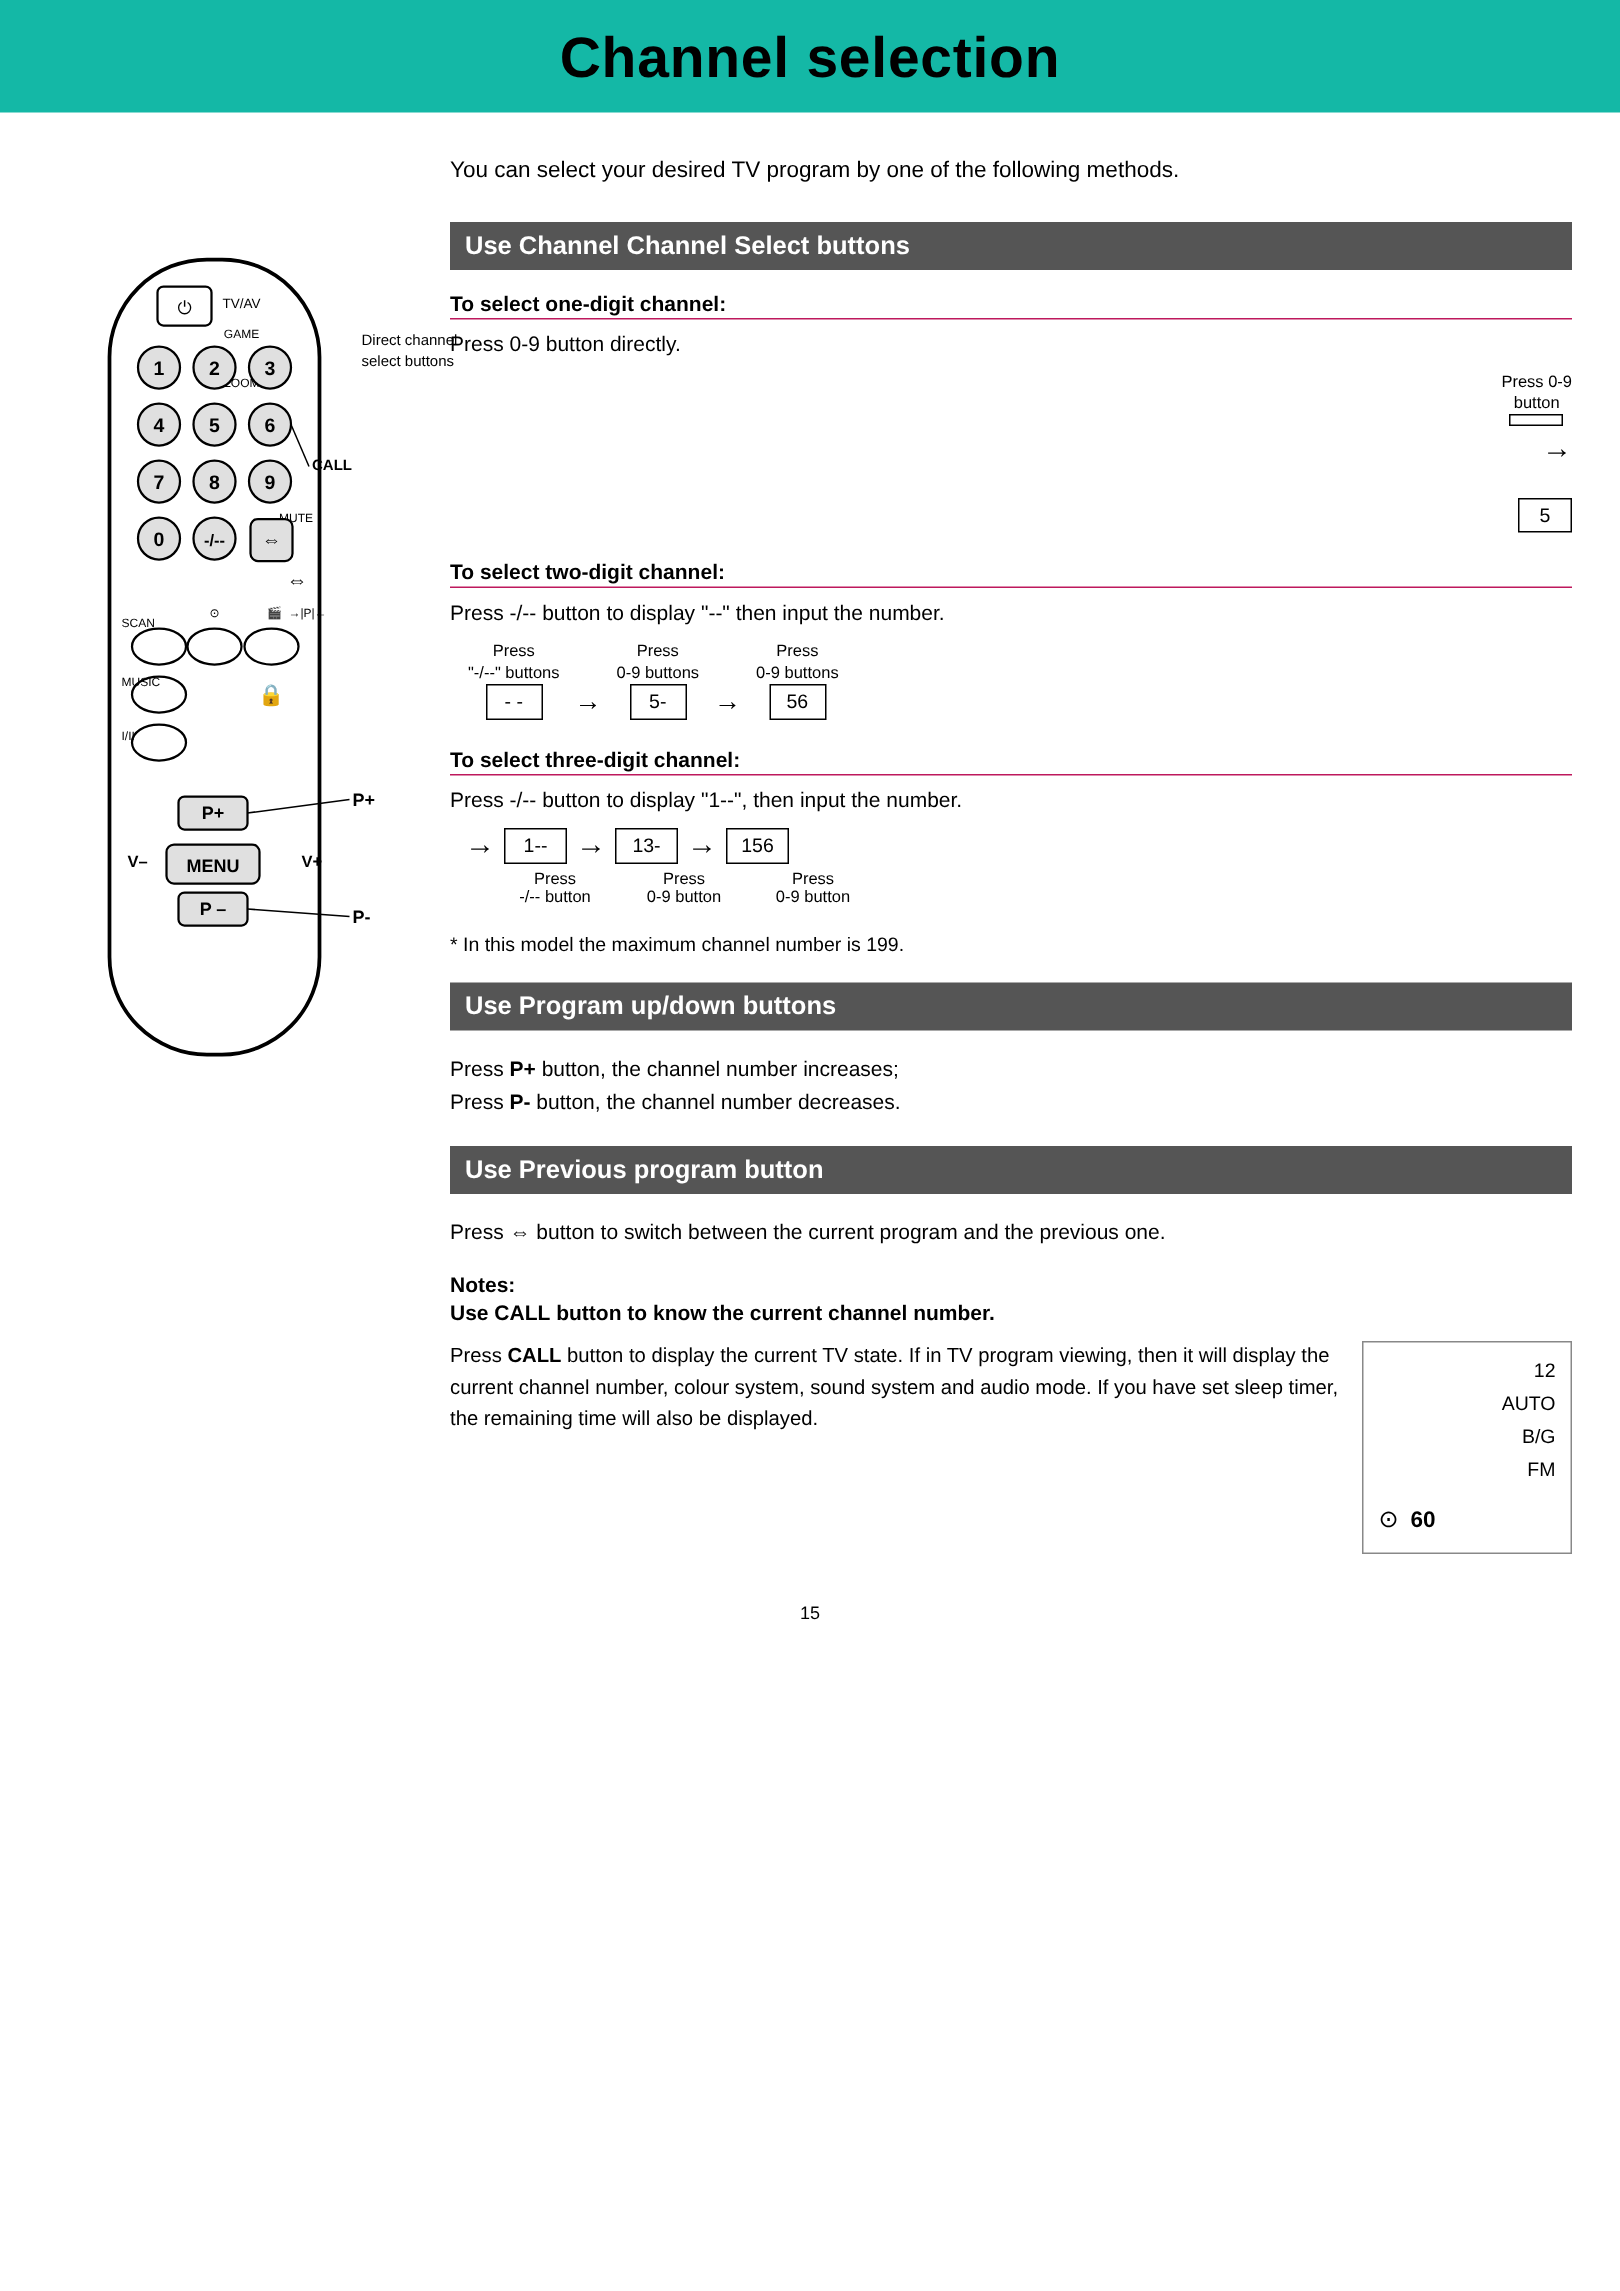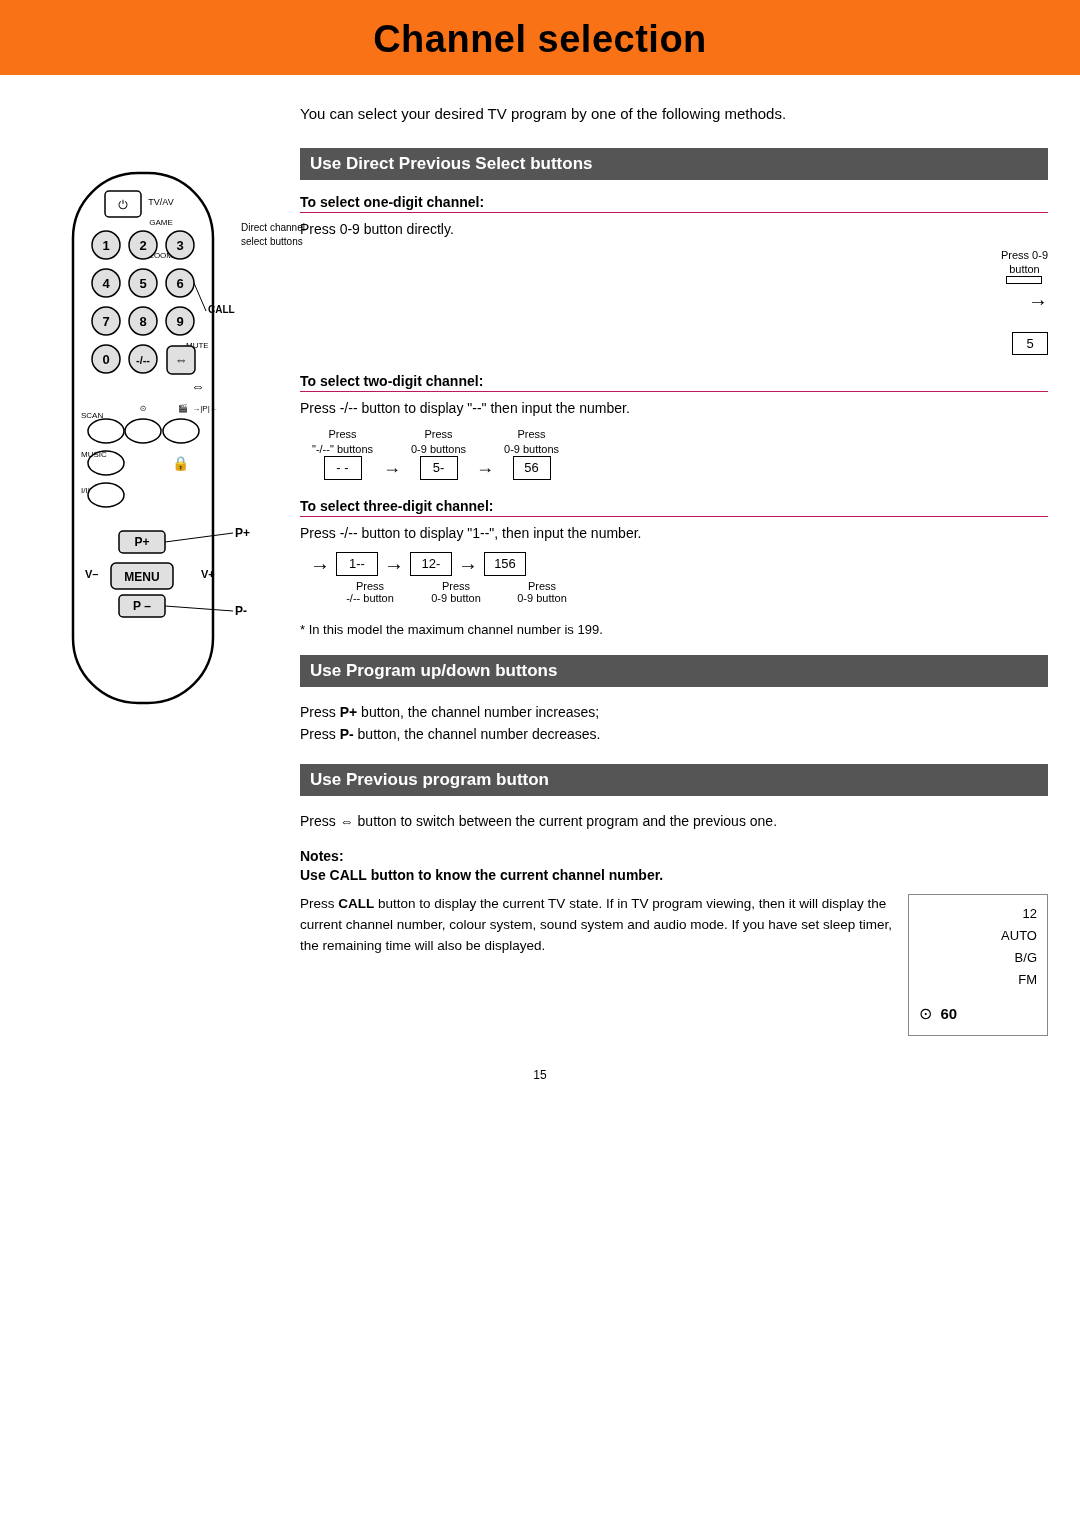--- a/index.html
+++ b/index.html
@@ -7,21 +7,21 @@
       width: 1080px;
       min-height: 1527px;
       background: #fff;
       font-family: Arial, Helvetica, sans-serif;
       font-size: 15px;
       color: #000;
     }
 
     
     .page-title-bar {
-      background: #f97316;
+      background: #14b8a6;
       text-align: center;
       padding: 18px 0 14px 0;
       margin-bottom: 28px;
     }
     .page-title-bar h1 {
       font-size: 38px;
       font-weight: bold;
       letter-spacing: 0.5px;
     }
 
@@ -335,21 +335,21 @@
         <span style="white-space:pre-line;">Direct channel
 select buttons</span>
       </div>
     </div>
   </div>
 
   <div class="content-col">
 
     <p class="intro-text">You can select your desired TV program by one of the following methods.</p>
 
-    <div class="section-header">Use Direct Previous Select buttons</div>
+    <div class="section-header">Use Channel Channel Select buttons</div>
 
     <div class="sub-section">
       <div class="sub-title">To select one-digit channel:</div>
       <div class="sub-body">Press 0-9 button directly.</div>
 
       <div class="diag-simple">
         <div class="diag-step">
           <div class="diag-step-label">Press 0-9<br>button</div>
           <div class="diag-step-box"></div>
         </div>
@@ -389,21 +389,21 @@
       <div class="sub-title">To select three-digit channel:</div>
       <div class="sub-body">Press -/-- button to display "1--", then input the number.</div>
 
       <div style="margin: 6px 0 4px 10px;">
         <div style="display:flex; flex-direction:row; align-items:center; gap:6px;">
           <div style="display:flex;align-items:center;gap:4px;">
             <span style="font-size:20px;">→</span>
           </div>
           <div class="diag-box" style="min-width:42px;">1--</div>
           <span style="font-size:20px;">→</span>
-          <div class="diag-box" style="min-width:42px;">12-</div>
+          <div class="diag-box" style="min-width:42px;">13-</div>
           <span style="font-size:20px;">→</span>
           <div class="diag-box" style="min-width:42px;">156</div>
         </div>
         <div style="display:flex; flex-direction:row; gap:6px; margin-top:4px; font-size:11px;">
           <div style="width:28px;"></div>
           <div style="min-width:52px; text-align:center;">Press<br>-/-- button</div>
           <div style="width:22px;"></div>
           <div style="min-width:52px; text-align:center;">Press<br>0-9 button</div>
           <div style="width:22px;"></div>
           <div style="min-width:52px; text-align:center;">Press<br>0-9 button</div>

